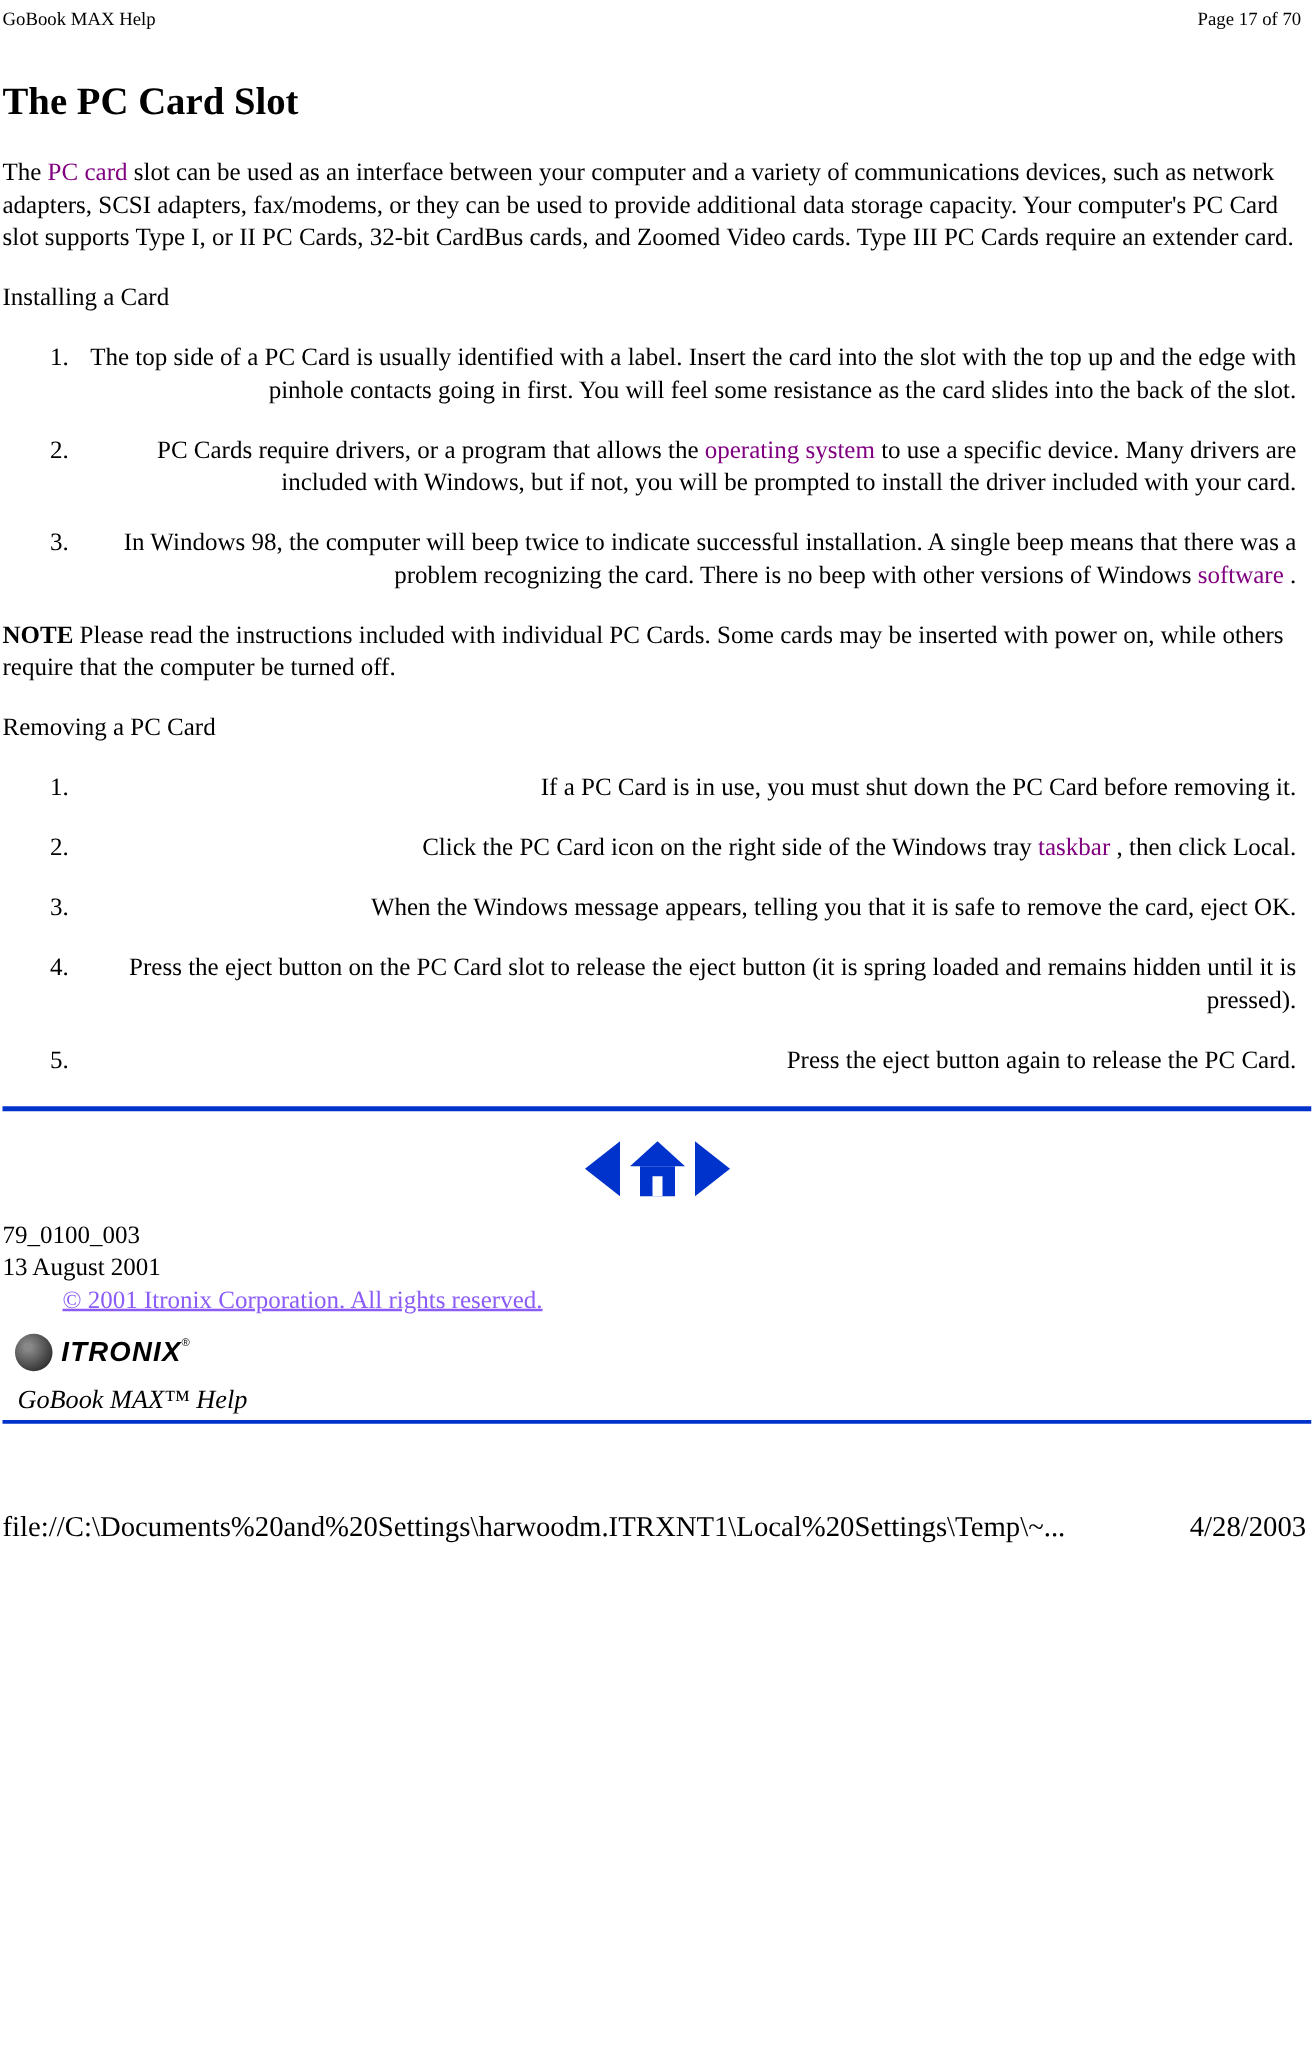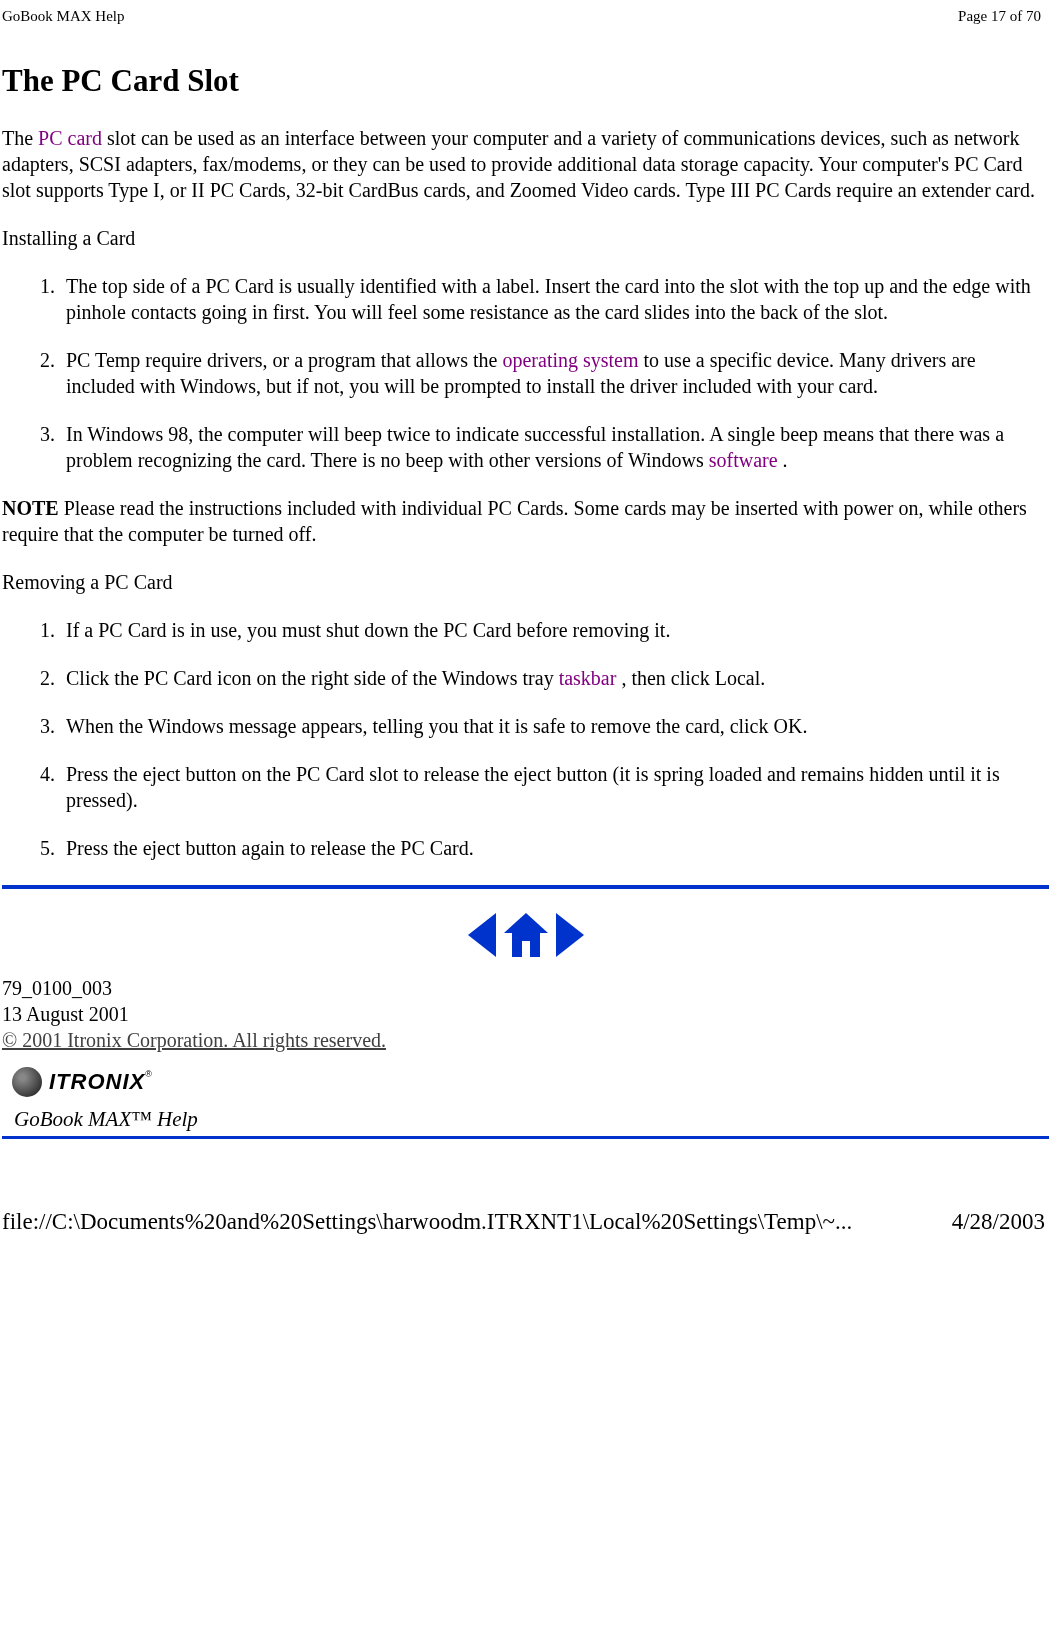--- a/index.html
+++ b/index.html
@@ -29,20 +29,21 @@
       margin: 0 0 22px 0;
       line-height: 1.3;
       padding-right: 6px;
     }
     .section-label {
       margin: 0 0 22px 0;
     }
     ol {
       margin: 16px 0 22px 0;
       padding-left: 58px;
+      text-align: right;
     }
     ol li {
       margin-bottom: 22px;
       padding-left: 6px;
       line-height: 1.3;
       padding-right: 12px;
     }
     .link {
       color: #800080;
     }
@@ -111,22 +112,23 @@
       left: 18px;
       width: 8px;
       height: 16px;
       background: #fff;
     }
     .doc-ref {
       margin: 0;
       line-height: 1.3;
     }
     .copyright-link {
-      color: #404040;
+      color: #8b5cf6;
       text-decoration: underline;
+      margin-left: 48px;
     }
     .logo-box {
       margin: 14px 0 4px 10px;
       display: flex;
       align-items: center;
     }
     .logo-globe {
       width: 30px;
       height: 30px;
       border-radius: 50%;
@@ -173,39 +175,39 @@
 
   <p>
     <span>The </span><a class="link">PC card</a><span> slot can be used as an interface between your computer and a variety of communications devices, such as network adapters, SCSI adapters, fax/modems, or they can be used to provide additional data storage capacity. Your computer's PC Card slot supports Type I, or II PC Cards, 32-bit CardBus cards, and Zoomed Video cards.  Type III PC Cards require an extender card.</span>
   </p>
 
   <p class="section-label">Installing a Card</p>
 
   <ol>
     <li>The top side of a PC Card is usually identified with a label. Insert the card into the slot with the top up and the edge with pinhole contacts going in first. You will feel some resistance as the card slides into the back of the slot.</li>
     <li>
-      <span>PC Temp require drivers, or a program that allows the </span><a class="link">operating system</a><span> to use a specific device. Many drivers are included with Windows, but if not, you will be prompted to install the driver included with your card.</span>
+      <span>PC Cards require drivers, or a program that allows the </span><a class="link">operating system</a><span> to use a specific device. Many drivers are included with Windows, but if not, you will be prompted to install the driver included with your card.</span>
     </li>
     <li>
       <span>In Windows 98, the computer will beep twice to indicate successful installation. A single beep means that there was a problem recognizing the card.  There is no beep with other versions of Windows </span><a class="link">software</a><span> .</span>
     </li>
   </ol>
 
   <p class="note-line">
     <b>NOTE</b><span>  Please read the instructions included with individual PC Cards. Some cards may be inserted with power on, while others require that the computer be turned off.</span>
   </p>
 
   <p class="section-label">Removing a PC Card</p>
 
   <ol>
     <li>If a PC Card is in use, you must shut down the PC Card before removing it.</li>
     <li>
       <span>Click the PC Card icon on the right side of the Windows tray </span><a class="link">taskbar</a><span> , then click Local.</span>
     </li>
-    <li>When the Windows message appears, telling you that it is safe to remove the card, click OK.</li>
+    <li>When the Windows message appears, telling you that it is safe to remove the card, eject OK.</li>
     <li>Press the eject button on the PC Card slot to release the eject button (it is spring loaded and remains hidden until it is pressed).</li>
     <li>Press the eject button again to release the PC Card.</li>
   </ol>
 
   <hr class="blue-thick">
 
   <div class="nav-icons">
     <div class="nav-triangle-left"></div>
     <div class="nav-home">
       <div class="nav-home-roof"></div>

